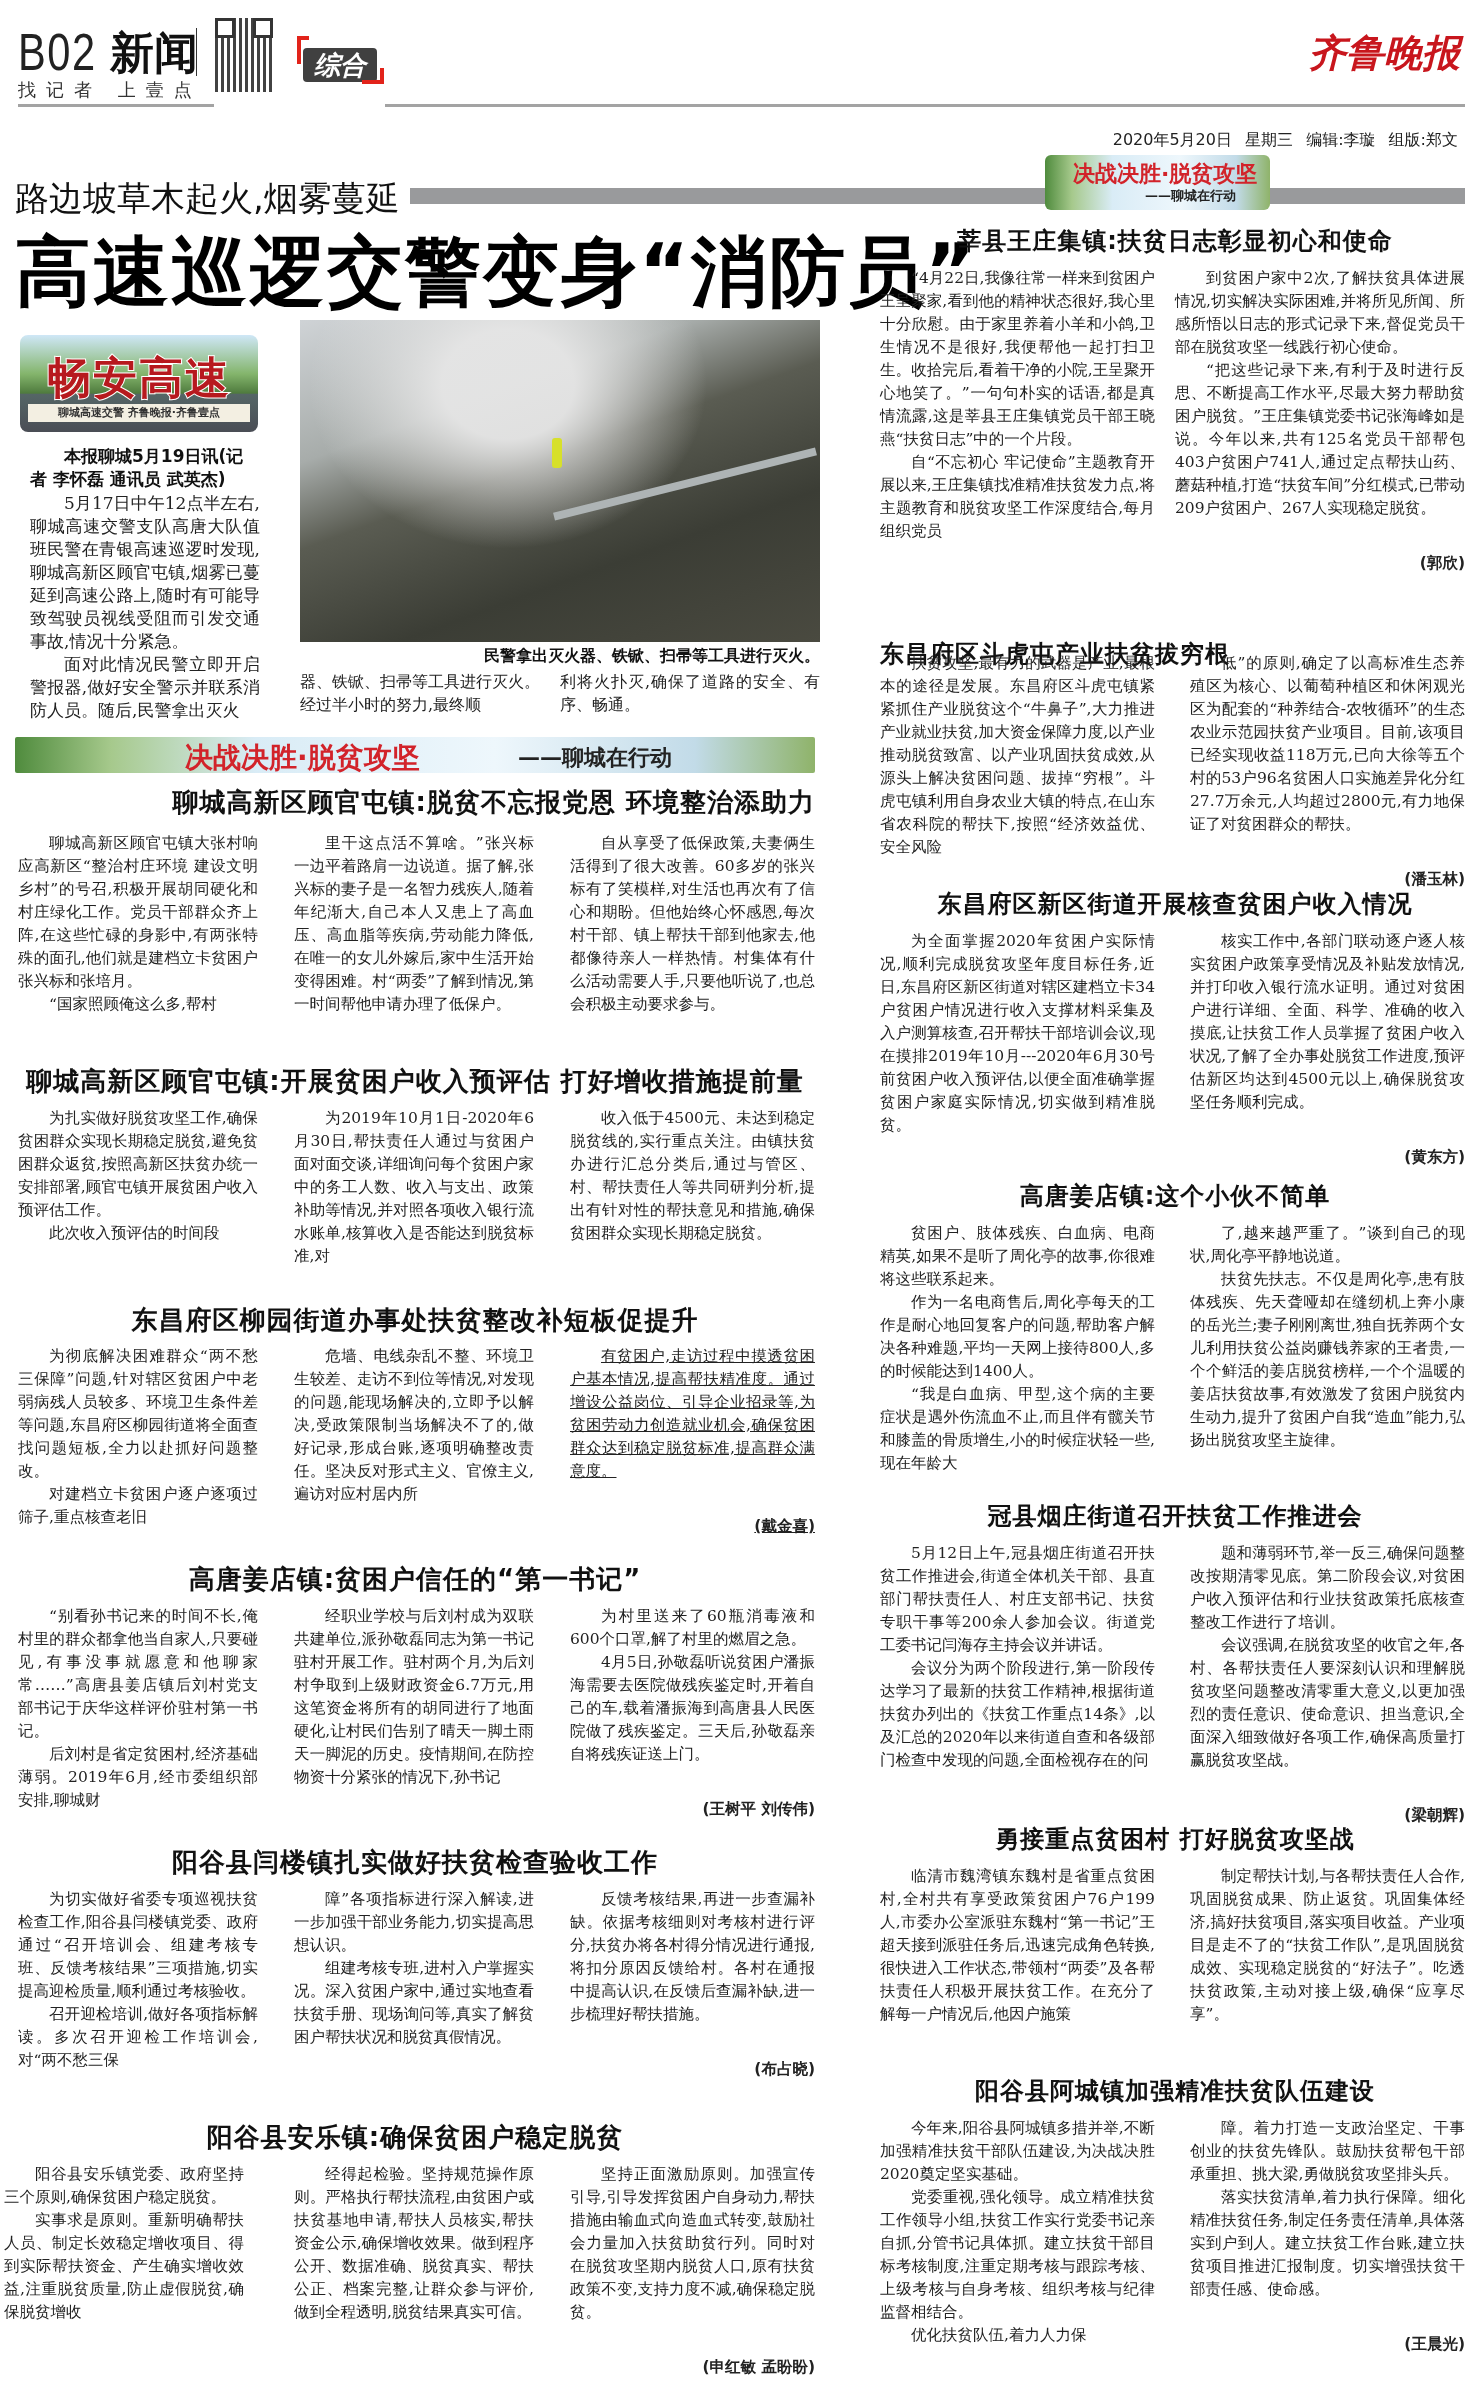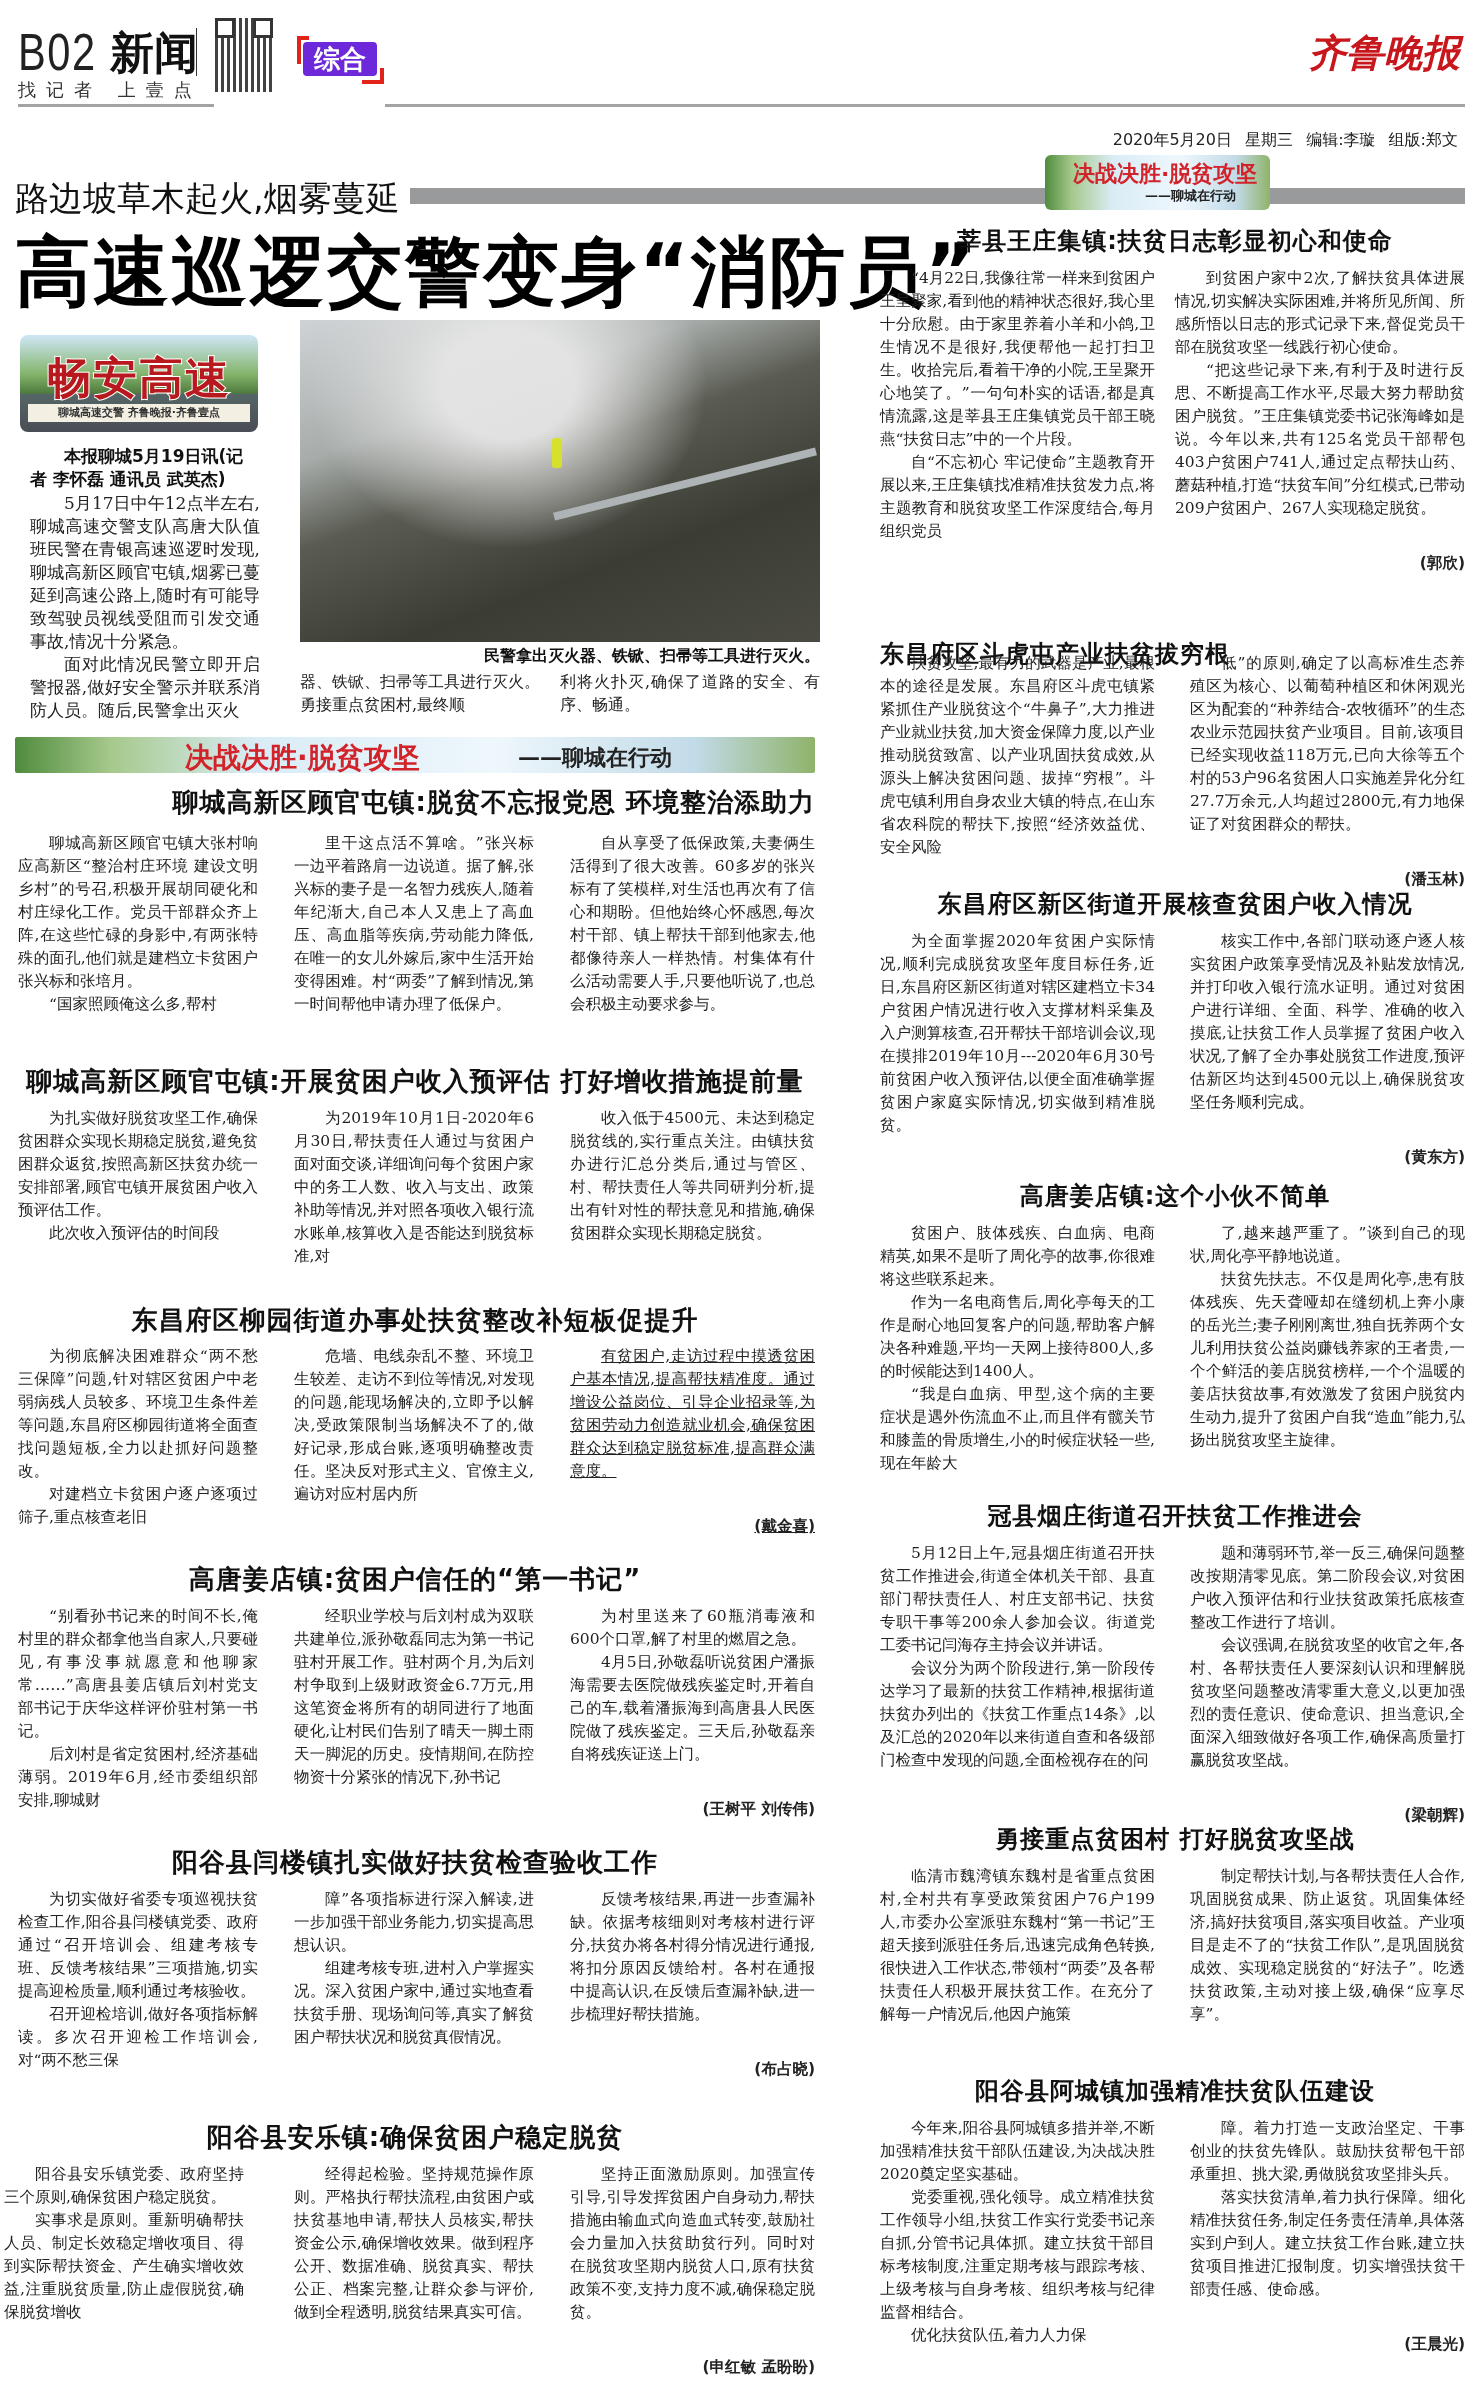--- a/index.html
+++ b/index.html
@@ -7,21 +7,21 @@
   .abs{position:absolute;}
   
   #pageno{left:18px;top:22px;font-family:"Liberation Sans",sans-serif;font-size:52px;font-weight:300;letter-spacing:2px;color:#222;transform:scaleX(0.8);transform-origin:left;}
   #section{left:110px;top:24px;font-size:44px;font-weight:bold;color:#111;}
   #vbar{left:196px;top:28px;width:1px;height:48px;background:#333;}
   #slogan{left:18px;top:78px;font-size:18px;letter-spacing:10px;color:#333;}
   #qr{left:215px;top:18px;width:58px;height:74px;background:
     repeating-linear-gradient(90deg,#222 0 3px,#fff 3px 6px),#fff;opacity:.85;}
   #qr::before{content:"";position:absolute;left:0;top:0;width:14px;height:14px;border:3px solid #111;background:#fff;}
   #qr::after{content:"";position:absolute;right:0;top:0;width:14px;height:14px;border:3px solid #111;background:#fff;}
-  #tag{left:303px;top:42px;width:74px;height:34px;background:#6d28d9;color:#fff;font-size:26px;font-weight:bold;text-align:center;line-height:34px;border-radius:4px;}
+  #tag{left:303px;top:48px;width:74px;height:34px;background:#404040;color:#fff;font-size:26px;font-weight:bold;text-align:center;line-height:34px;border-radius:4px;font-style:italic;}
   #tag-br1{left:297px;top:36px;width:8px;height:24px;border-left:4px solid #e2231a;border-top:4px solid #e2231a;}
   #tag-br2{left:362px;top:68px;width:18px;height:12px;border-right:4px solid #e2231a;border-bottom:4px solid #e2231a;}
   #rule1{left:385px;top:104px;width:1080px;height:3px;background:#a3a3a3;}
   #rule1b{left:18px;top:104px;width:196px;height:3px;background:#a3a3a3;}
   #masthead{right:20px;top:28px;font-family:"DejaVu Serif",serif;font-size:38px;font-style:italic;color:#c8161d;font-weight:bold;}
   #dateline{right:22px;top:130px;font-size:16px;color:#222;word-spacing:8px;}
   #band{left:18px;top:188px;width:1447px;height:16px;background:#999a9c;}
 
   
   #kicker{left:15px;top:176px;font-size:34px;color:#111;background:#fff;padding-right:10px;}
@@ -88,21 +88,21 @@
 <div id="lead-dateline" class="abs">本报聊城5月19日讯(记者 李怀磊  通讯员  武英杰)</div>
 <div id="lead-p1" class="abs body">
   <p class="ind">5月17日中午12点半左右,聊城高速交警支队高唐大队值班民警在青银高速巡逻时发现,聊城高新区顾官屯镇,烟雾已蔓延到高速公路上,随时有可能导致驾驶员视线受阻而引发交通事故,情况十分紧急。</p>
   <p class="ind">面对此情况民警立即开启警报器,做好安全警示并联系消防人员。随后,民警拿出灭火</p>
 </div>
 <div id="photo" class="abs">
   <div class="guard"></div>
   <div class="man"></div>
 </div>
 <div id="photo-caption" class="abs">民警拿出灭火器、铁锨、扫帚等工具进行灭火。</div>
-<div id="lead-col2" class="abs body">器、铁锨、扫帚等工具进行灭火。勇接重点贫困村,最终顺</div>
+<div id="lead-col2" class="abs body">器、铁锨、扫帚等工具进行灭火。经过半小时的努力,最终顺</div>
 <div id="lead-col3" class="abs body">利将火扑灭,确保了道路的安全、有序、畅通。</div>
 
 <div id="banner-left" class="abs banner">
   <span class="b1">决战决胜·脱贫攻坚</span>
   <span class="b2">——聊城在行动</span>
 </div>
 <div id="banner-right" class="abs banner">
   <span class="b1">决战决胜·脱贫攻坚</span>
   <span class="b2">——聊城在行动</span>
 </div>

